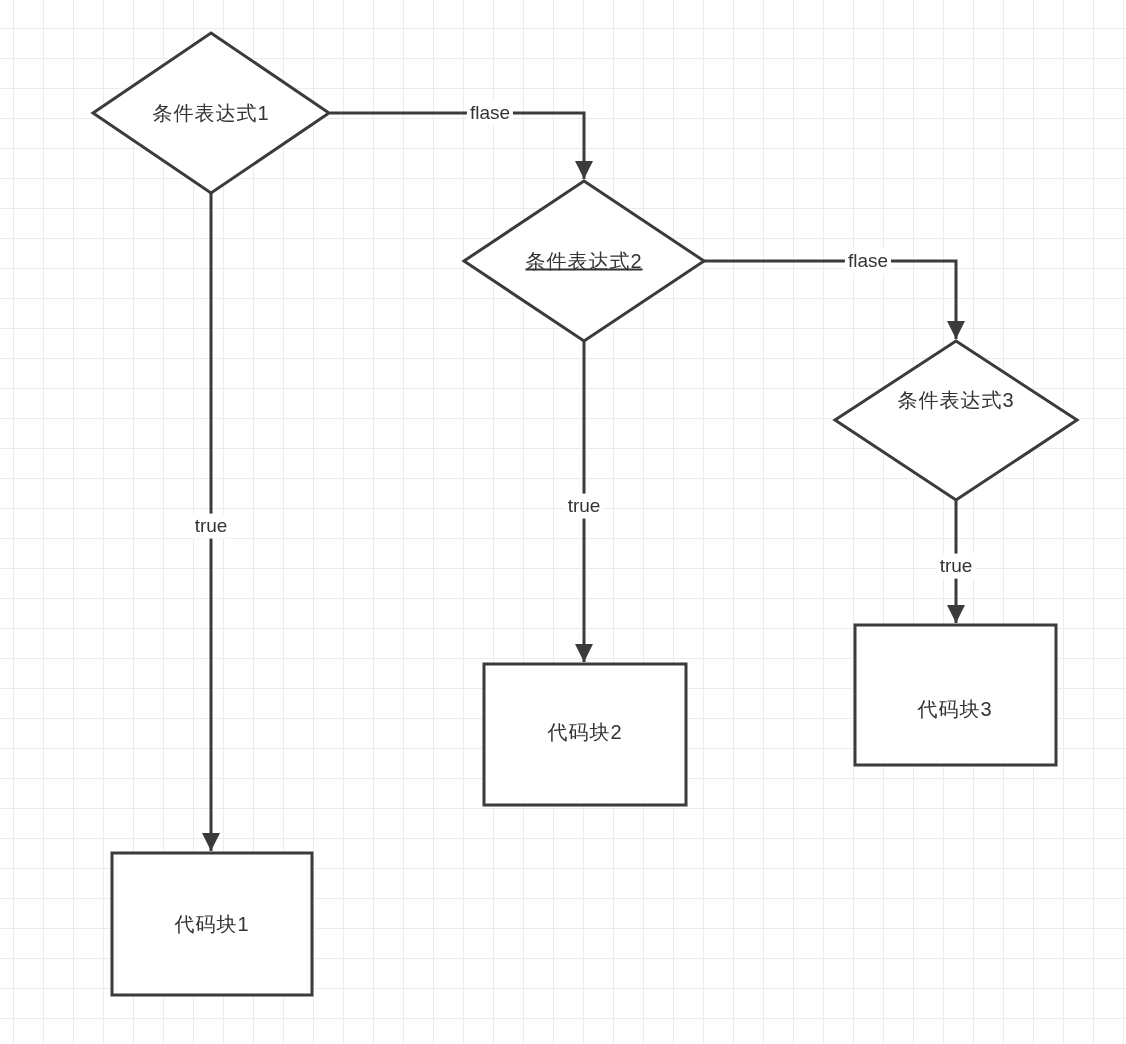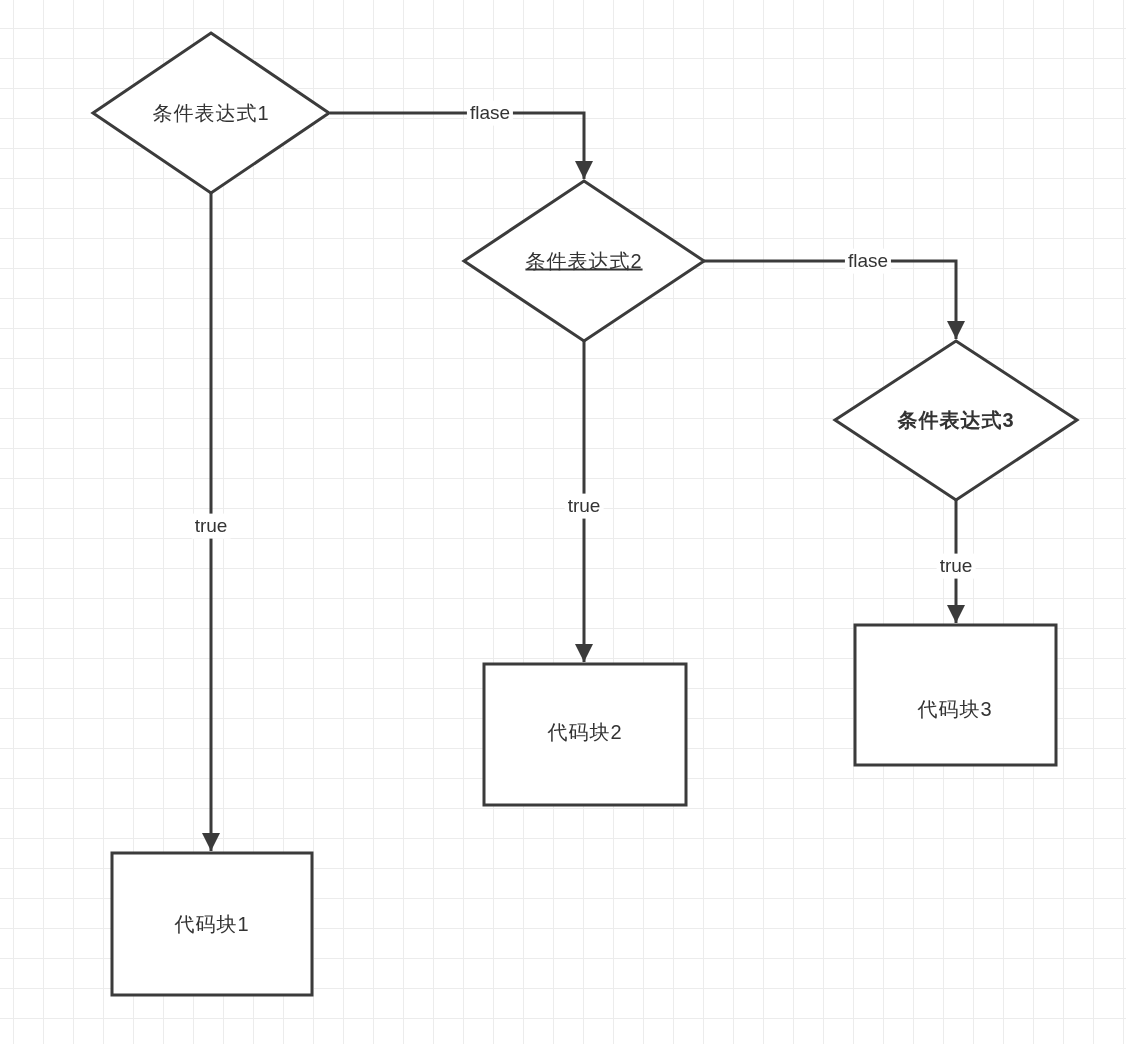--- a/index.html
+++ b/index.html
@@ -79,21 +79,21 @@
     <polygon class="shape-outline" points="584,181 704,261 584,341 464,261"></polygon>
     <polygon class="shape-outline" points="956,341 1077,420 956,500 835,420"></polygon>
 
     <rect class="shape-outline" x="112" y="853" width="200" height="142"></rect>
     <rect class="shape-outline" x="484" y="664" width="202" height="141"></rect>
     <rect class="shape-outline" x="855" y="625" width="201" height="140"></rect>
   </svg>
 
   <div class="node-label" style="left:211px; top:113px;">条件表达式1</div>
   <div class="node-label" style="left:584px; top:261px;text-decoration:underline;">条件表达式2</div>
-  <div class="node-label" style="left:956px; top:420px;font-weight:bold;">条件表达式3</div>
+  <div class="node-label" style="left:956px; top:400px;">条件表达式3</div>
   <div class="node-label" style="left:212px; top:924px;text-align:center;">代码块1</div>
   <div class="node-label" style="left:585px; top:732px;">代码块2</div>
   <div class="node-label" style="left:955px; top:709px;">代码块3</div>
 
   <div class="edge-label" style="left:490px; top:113px;">flase</div>
   <div class="edge-label" style="left:868px; top:261px;">flase</div>
   <div class="edge-label" style="left:211px; top:526px;">true</div>
   <div class="edge-label" style="left:584px; top:506px;">true</div>
   <div class="edge-label" style="left:956px; top:566px;">true</div>
 

